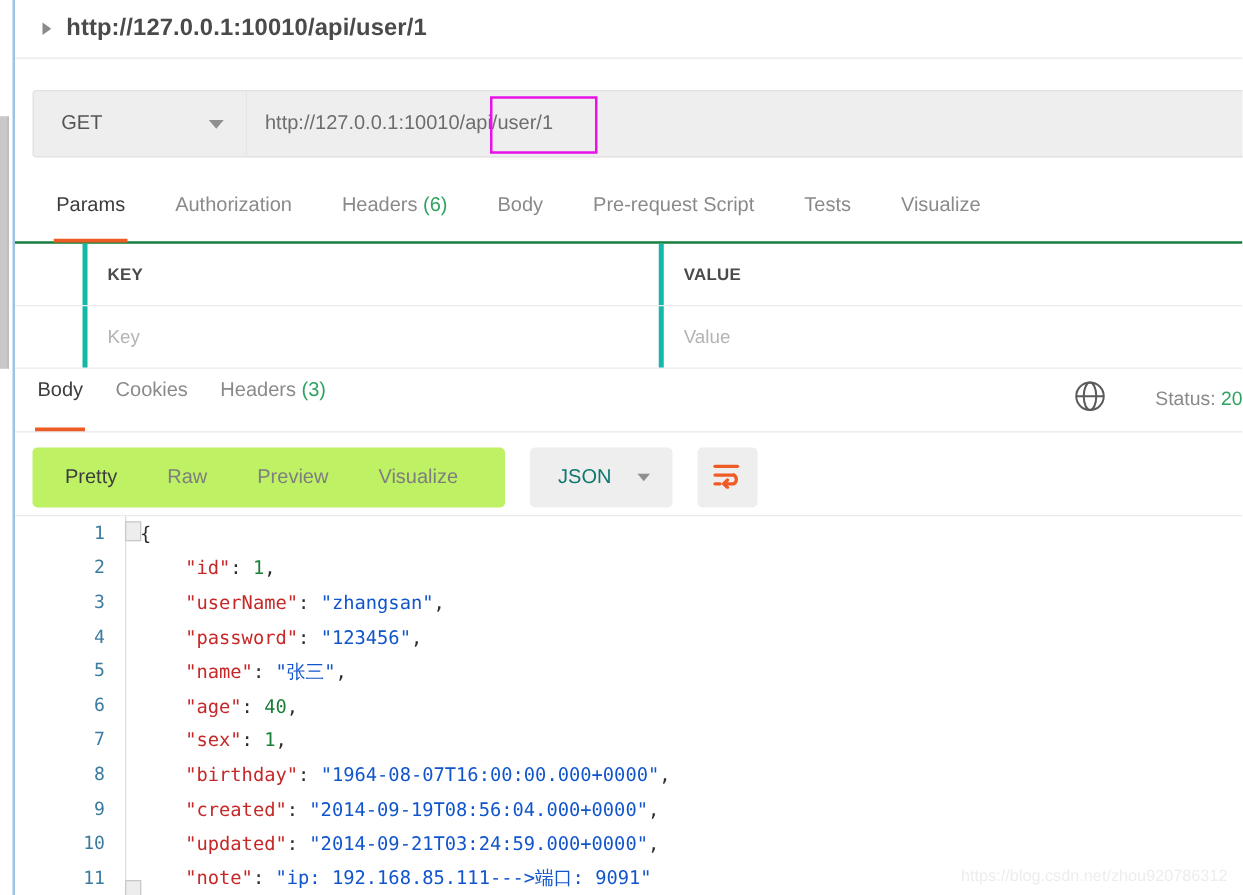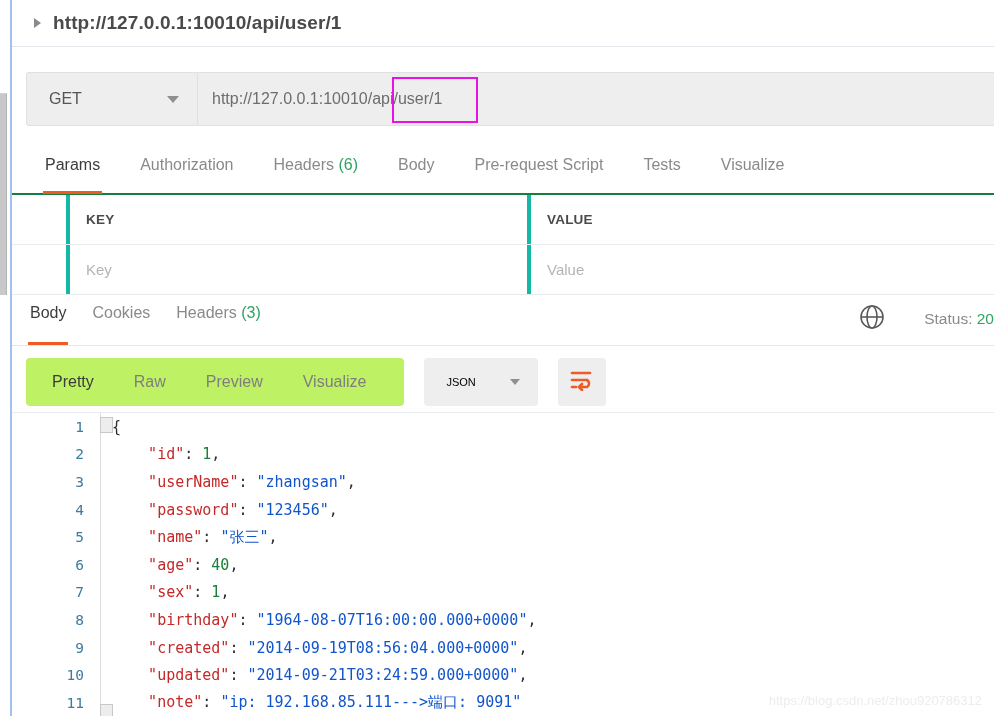--- a/index.html
+++ b/index.html
@@ -225,21 +225,21 @@
   .fmt-group {
     background: #eeeeee;
     border-radius: 4px;
     display: flex;
     align-items: center;
     justify-content: space-between;
     padding: 0 18px 0 22px;
     width: 114px;
     margin-left: 20px;
   }
-  .fmt-label { font-size: 11px; color: #000000; }
+  .fmt-label { font-size: 16px; color: #0f766e; }
   .caret-down.sm {
     border-top: 6px solid #8f8f8f;
     border-left: 5px solid transparent;
     border-right: 5px solid transparent;
   }
   .wrap-btn {
     width: 48px;
     margin-left: 20px;
     background: #eeeeee;
     border-radius: 4px;

